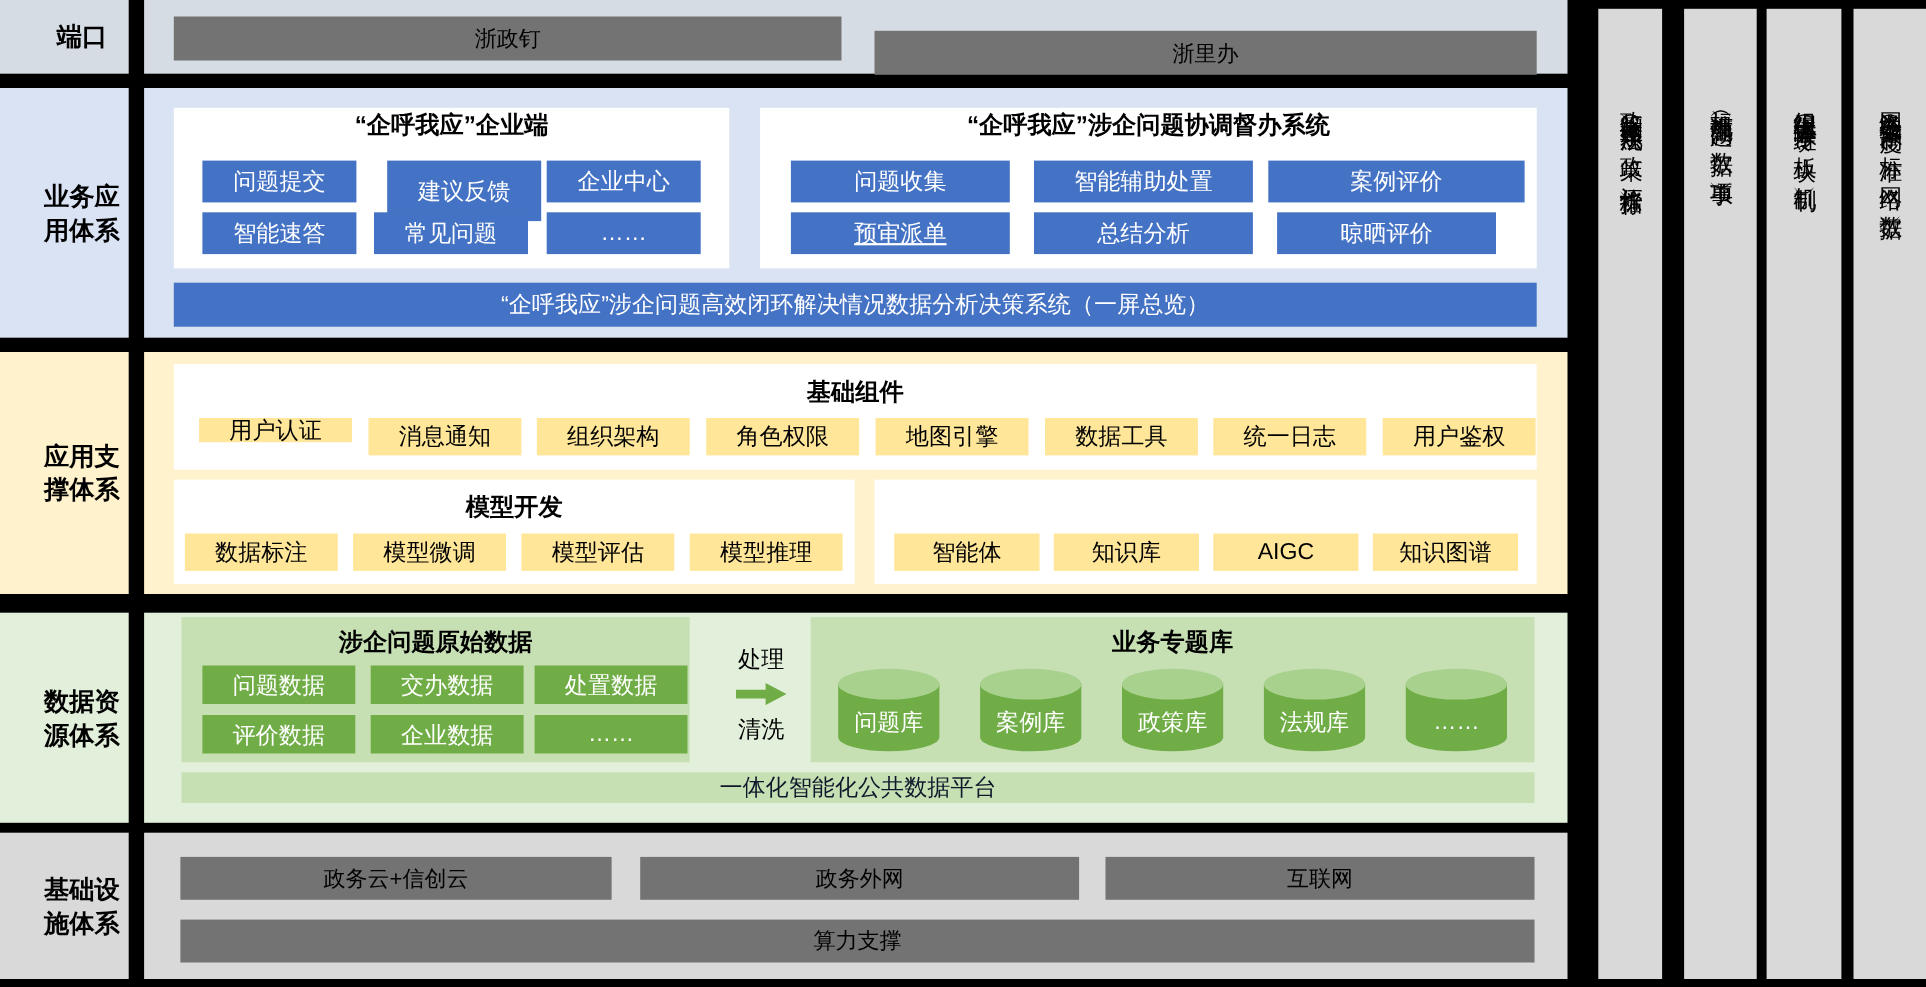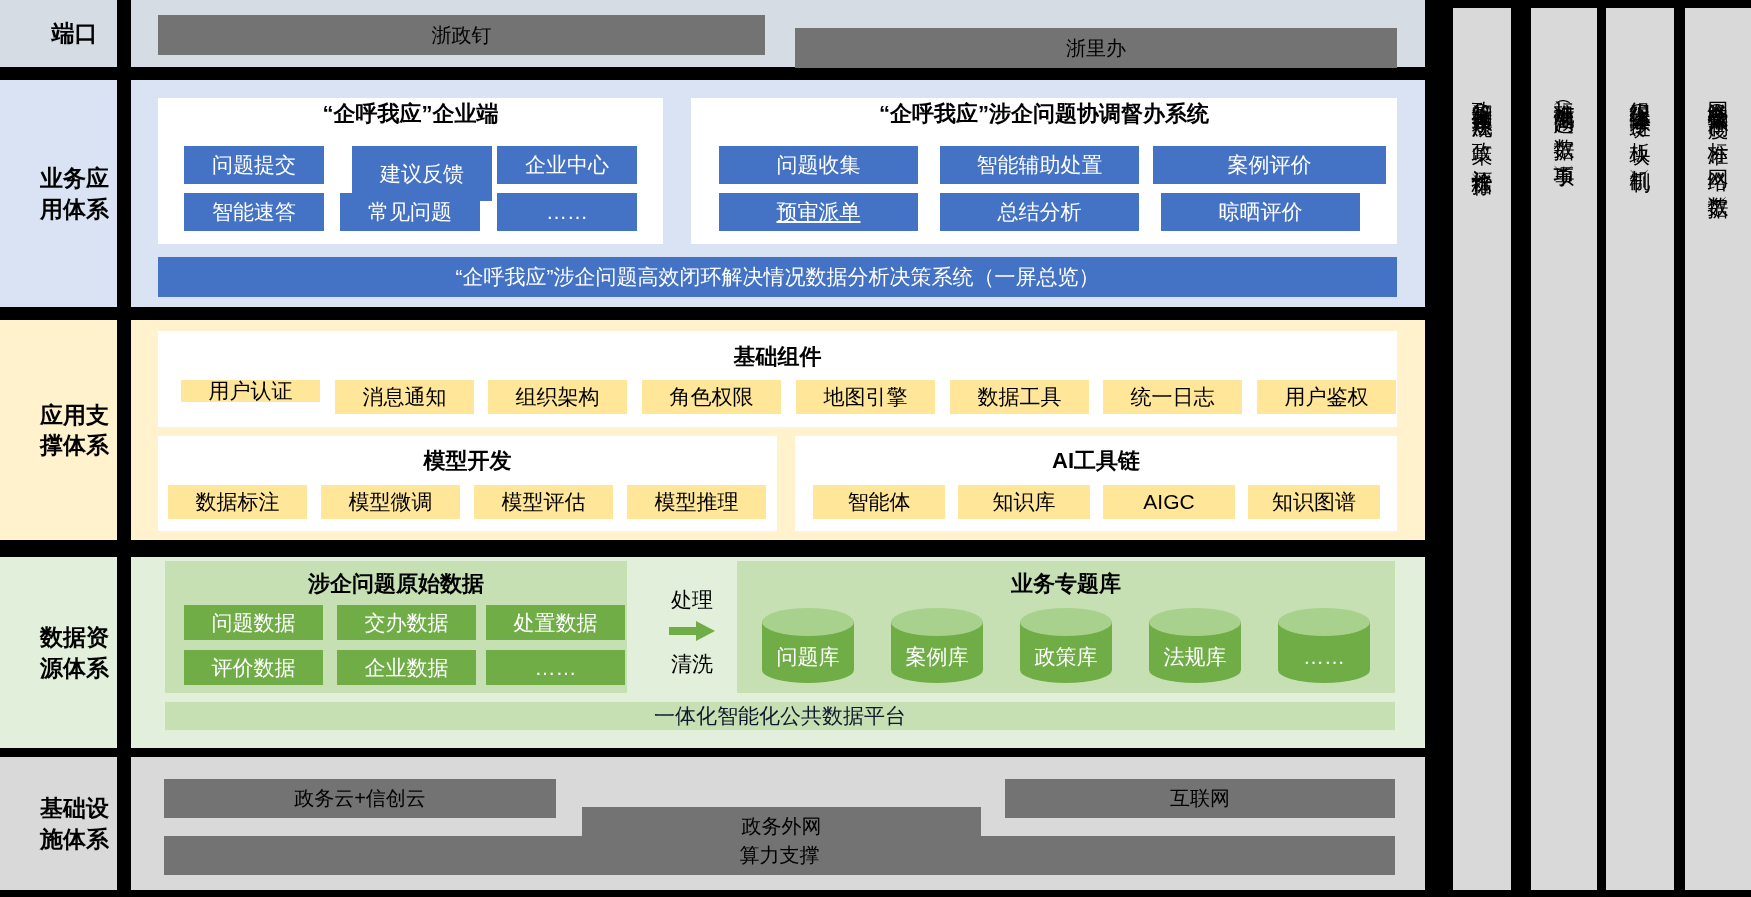--- a/index.html
+++ b/index.html
@@ -139,21 +139,20 @@
 
   <div class="panel" style="left:158px;top:436px;width:619px;height:95px;">
     <div class="panel-title" style="top:12px;">模型开发</div>
     <div class="btn btn-gold" style="left:10px;top:49px;width:139px;height:34px;">数据标注</div>
     <div class="btn btn-gold" style="left:163px;top:49px;width:139px;height:34px;">模型微调</div>
     <div class="btn btn-gold" style="left:316px;top:49px;width:139px;height:34px;">模型评估</div>
     <div class="btn btn-gold" style="left:469px;top:49px;width:139px;height:34px;">模型推理</div>
   </div>
 
   <div class="panel" style="left:795px;top:436px;width:602px;height:95px;">
-    <div class="panel-title" style="top:12px;">AI工具链</div>
     <div class="btn btn-gold" style="left:18px;top:49px;width:132px;height:34px;">智能体</div>
     <div class="btn btn-gold" style="left:163px;top:49px;width:132px;height:34px;">知识库</div>
     <div class="btn btn-gold" style="left:308px;top:49px;width:132px;height:34px;">AIGC</div>
     <div class="btn btn-gold" style="left:453px;top:49px;width:132px;height:34px;">知识图谱</div>
   </div>
 
   <div class="band-bg" style="top:557px;left:0;width:117px;height:191px;background:#e2efda;"></div>
   <div class="band-bg" style="top:557px;left:131px;width:1294px;height:191px;background:#e2efda;"></div>
   <div class="label-cell" style="top:557px;height:191px;">
     <span>数据资</span>
@@ -207,21 +206,21 @@
   <div class="band-bg" style="top:757px;left:0;width:117px;height:133px;background:#d9d9d9;"></div>
   <div class="band-bg" style="top:757px;left:131px;width:1294px;height:133px;background:#d9d9d9;"></div>
   <div class="label-cell" style="top:757px;height:133px;">
     <span>基础设</span>
     <span>施体系</span>
   </div>
 
   <div class="bar-white" style="left:164px;top:779px;width:392px;height:39px;">
     <span>政务云+信创云</span>
   </div>
-  <div class="bar-white" style="left:582px;top:779px;width:399px;height:39px;margin-top:28px;">
+  <div class="bar-white" style="left:582px;top:779px;width:399px;height:39px;">
     <span>政务外网</span>
   </div>
   <div class="bar-white" style="left:1005px;top:779px;width:390px;height:39px;">
     <span>互联网</span>
   </div>
   <div class="bar-white" style="left:164px;top:836px;width:1231px;height:39px;">
     <span>算力支撑</span>
   </div>
 
   <div class="side-col" style="left:1453px;width:58px;">

